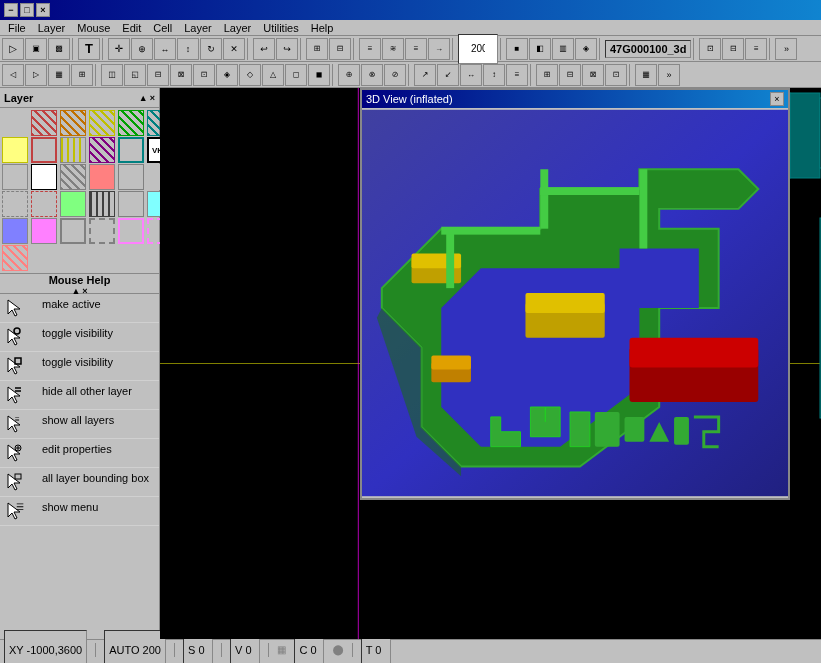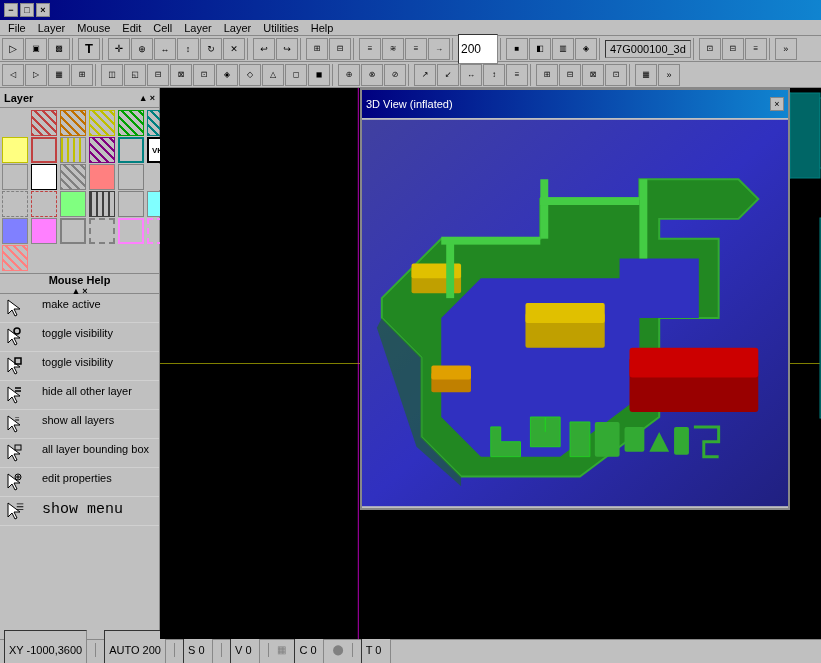--- a/index.html
+++ b/index.html
@@ -56,31 +56,31 @@
       display: flex; align-items: center; justify-content: center;
       font-size: 10px;
       cursor: pointer;
       flex-shrink: 0;
     }
     .tb-sep { width: 4px; height: 22px; border-left: 1px solid #888; margin: 0 1px; }
     .tb-input {
       width: 40px; height: 30px;
       border: 1px inset #888;
       background: white;
-      font-size: 12px;
-      padding: 1px 2px;
+      font-size: 10px;
+      padding: 1px 12px;
     }
     .tb-label {
       padding: 0 4px;
       font-size: 11px;
       background: #c0c0c0;
       height: 18px;
       border: 1px inset #888;
       min-width: 80px;
-      display: flex; align-items: center;
+      display: flex; align-items: center; font-weight: bold;
     }
 
     
     #main-layout {
       display: flex;
       height: calc(663px - 20px - 20px - 26px - 26px - 20px);
     }
 
     
     #left-panel {
@@ -193,21 +193,21 @@
     #view-3d {
       position: absolute;
       top: 0; left: 200px;
       width: 430px;
       background: #c0c0c0;
       border: 2px solid #888;
     }
     #view-3d-titlebar {
       background: linear-gradient(to right, #000080, #1084d0);
       color: white;
-      height: 28px;
+      height: 18px;
       display: flex;
       align-items: center;
       justify-content: space-between;
       padding: 0 4px;
       font-size: 11px;
       gap: 12px;
     }
     #view-3d-controls { display: flex; gap: 2px; }
     #view-3d-controls span {
       width: 14px; height: 14px; background: #c0c0c0;
@@ -449,44 +449,44 @@
               <path d="M2,2 L2,16 L6,12 L9,18 L11,17 L8,11 L14,11 Z" fill="white" stroke="black" stroke-width="1"></path>
               <text x="9" y="8" font-size="8" fill="black">≡</text>
             </svg>
         </div>
         <span style="font-size:11px;line-height:1.3;">show all layers</span>
       </div>
       <div class="mouse-help-item">
         <div class="mouse-icon">
           <svg class="mouse-cursor" viewBox="0 0 18 20">
               <path d="M2,2 L2,16 L6,12 L9,18 L11,17 L8,11 L14,11 Z" fill="white" stroke="black" stroke-width="1"></path>
-              <rect x="9" y="2" width="6" height="5" fill="none" stroke="black" stroke-width="1"></rect>
-            </svg>
-        </div>
-        <span style="font-size:11px;line-height:1.3;">all layer bounding box</span>
-      </div>
-      <div class="mouse-help-item">
-        <div class="mouse-icon">
-          <svg class="mouse-cursor" viewBox="0 0 18 20">
-              <path d="M2,2 L2,16 L6,12 L9,18 L11,17 L8,11 L14,11 Z" fill="white" stroke="black" stroke-width="1"></path>
               <circle cx="12" cy="5" r="3" fill="none" stroke="black" stroke-width="1"></circle>
               <line x1="12" y1="3" x2="12" y2="7" stroke="black" stroke-width="1"></line>
               <line x1="10" y1="5" x2="14" y2="5" stroke="black" stroke-width="1"></line>
             </svg>
         </div>
         <span style="font-size:11px;line-height:1.3;">edit properties</span>
       </div>
       <div class="mouse-help-item">
         <div class="mouse-icon">
           <svg class="mouse-cursor" viewBox="0 0 18 20">
               <path d="M2,2 L2,16 L6,12 L9,18 L11,17 L8,11 L14,11 Z" fill="white" stroke="black" stroke-width="1"></path>
+              <rect x="9" y="2" width="6" height="5" fill="none" stroke="black" stroke-width="1"></rect>
+            </svg>
+        </div>
+        <span style="font-size:11px;line-height:1.3;">all layer bounding box</span>
+      </div>
+      <div class="mouse-help-item">
+        <div class="mouse-icon">
+          <svg class="mouse-cursor" viewBox="0 0 18 20">
+              <path d="M2,2 L2,16 L6,12 L9,18 L11,17 L8,11 L14,11 Z" fill="white" stroke="black" stroke-width="1"></path>
               <text x="10" y="9" font-size="9" fill="black">☰</text>
             </svg>
         </div>
-        <span style="font-size:15px;line-height:1.3;font-family:Liberation Mono, monospace;">show menu</span>
+        <span style="font-size:11px;line-height:1.3;">show menu</span>
       </div>
     </div>
   </div>
 
   <div id="canvas-area">
 
     <div id="main-canvas">
 
       <svg width="100%" height="100%" style="position:absolute;top:0;left:0;">
 

